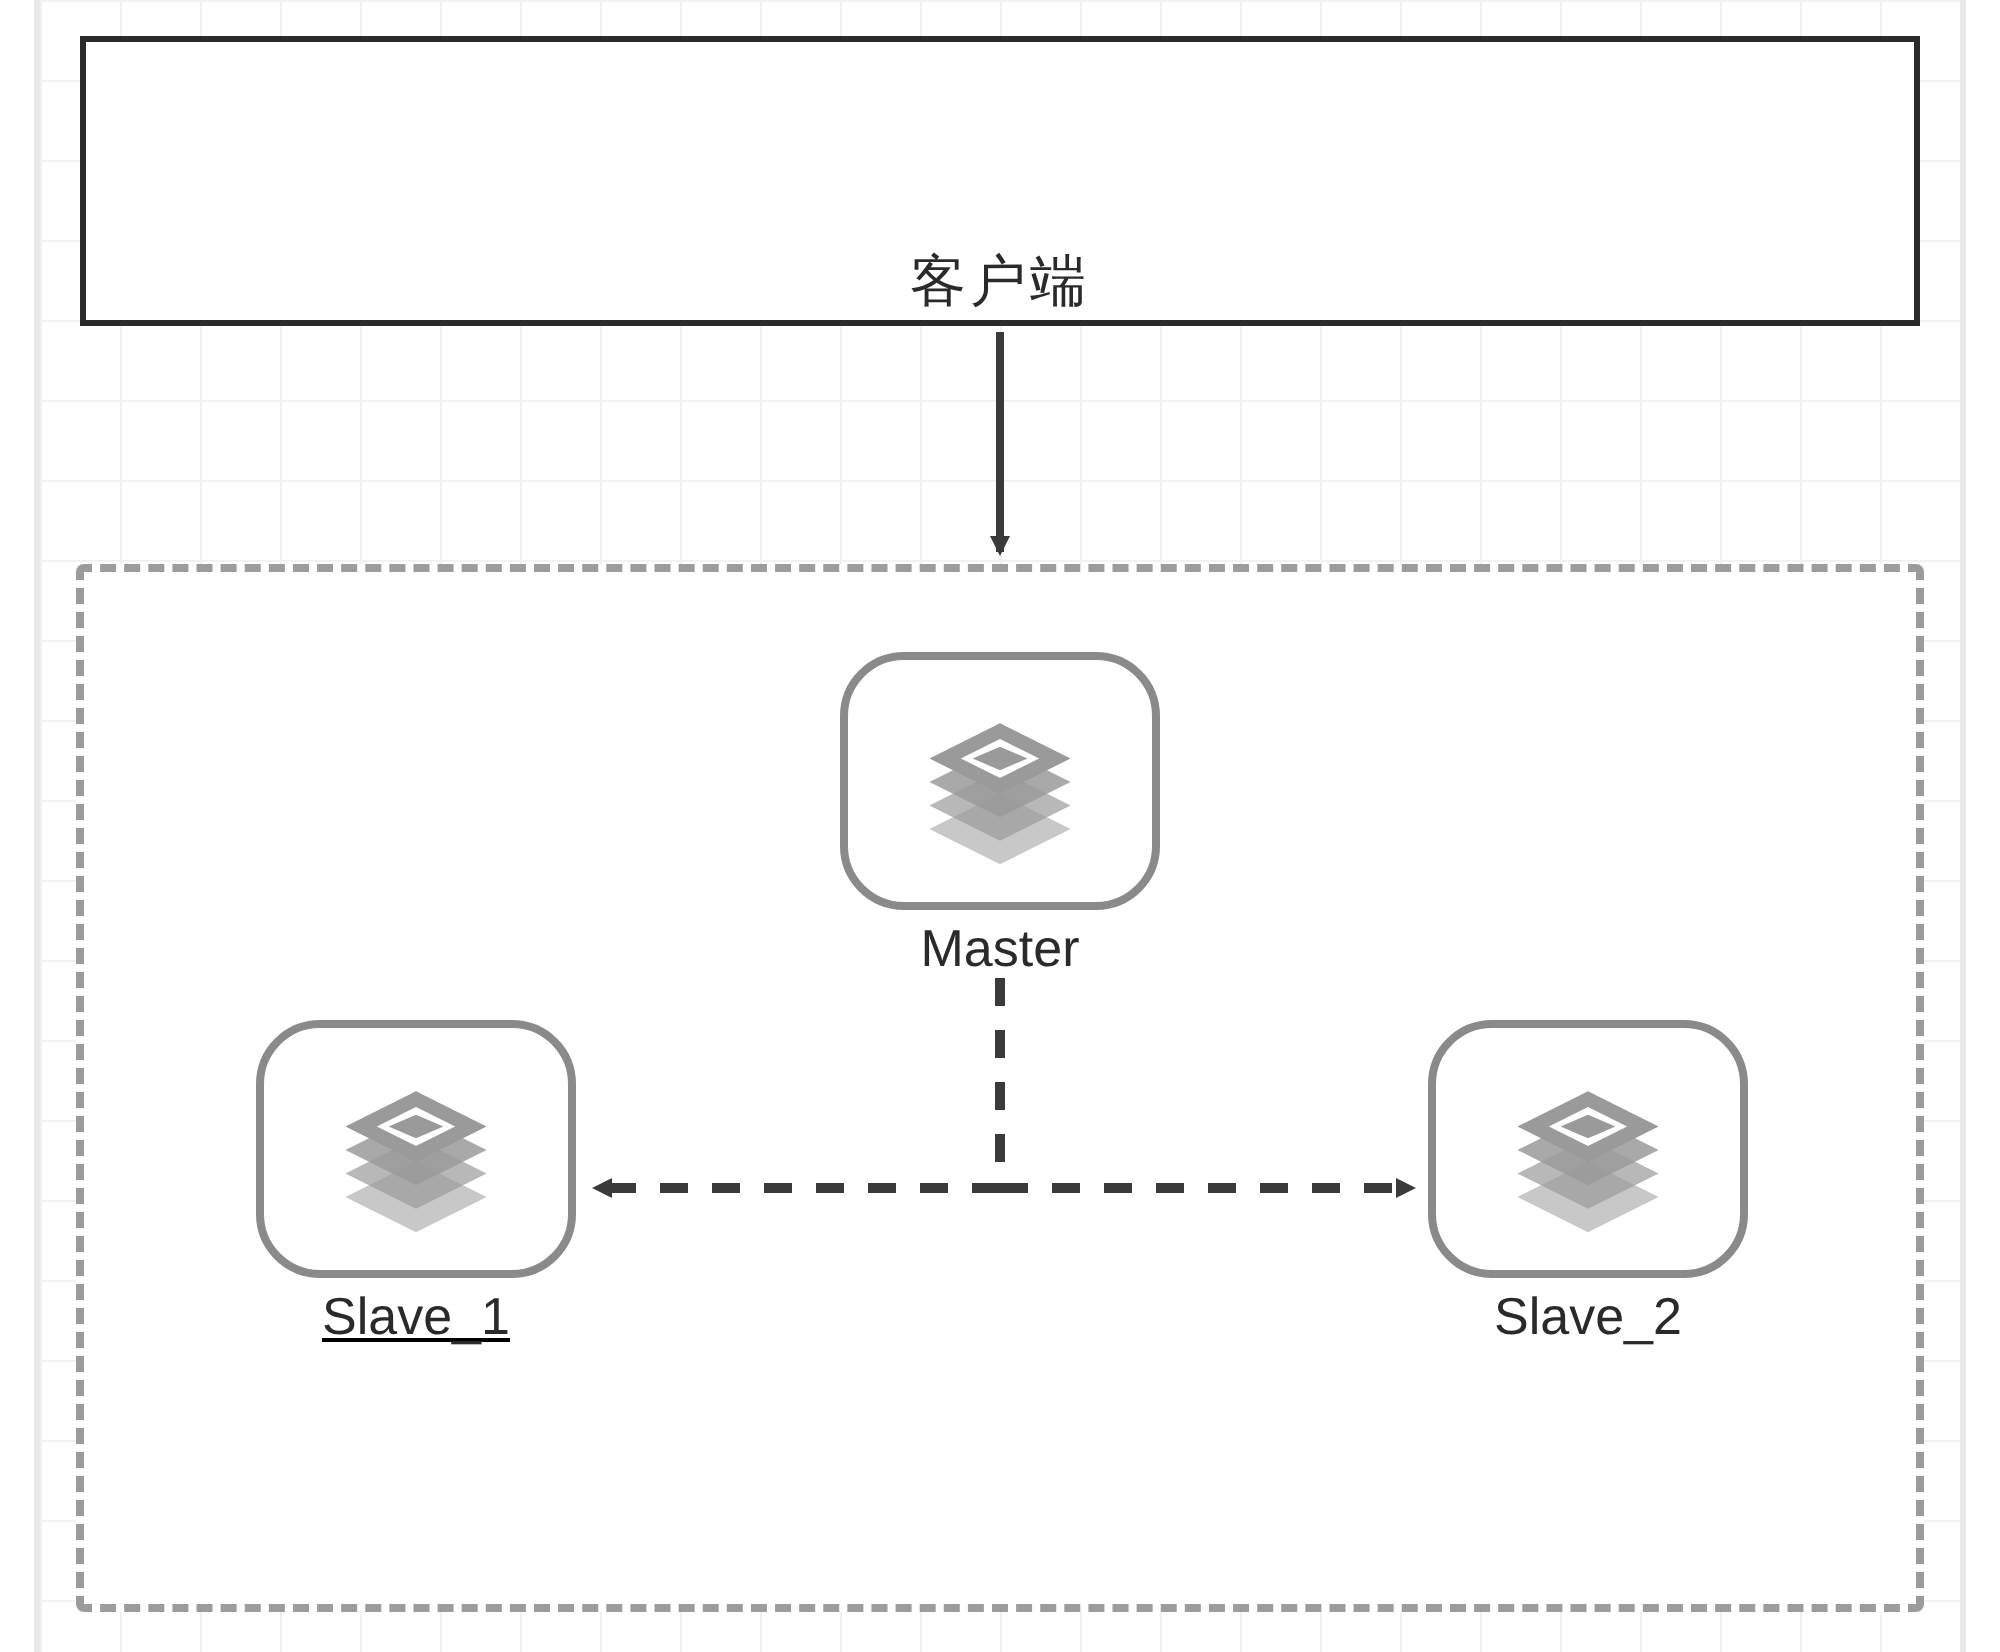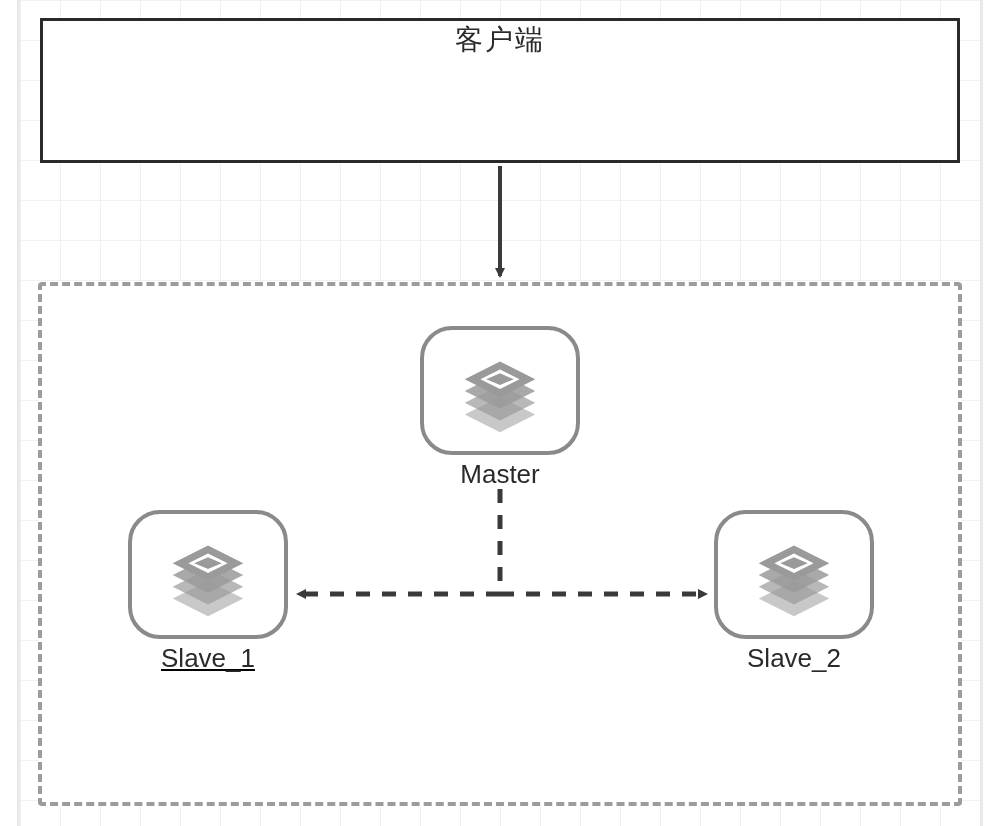--- a/index.html
+++ b/index.html
@@ -43,21 +43,21 @@
     }
     .client-box {
       position: absolute;
       left: 40px;
       top: 18px;
       width: 920px;
       height: 145px;
       border: 3px solid #2a2a2a;
       background: #ffffff;
       display: flex;
-      align-items: flex-start;
+      align-items: flex-end;
       justify-content: center;
     }
     .client-label {
       font-size: 28px;
       color: #2a2a2a;
       font-weight: 500;
       letter-spacing: 2px;
     }
     .cluster-box {
       position: absolute;

